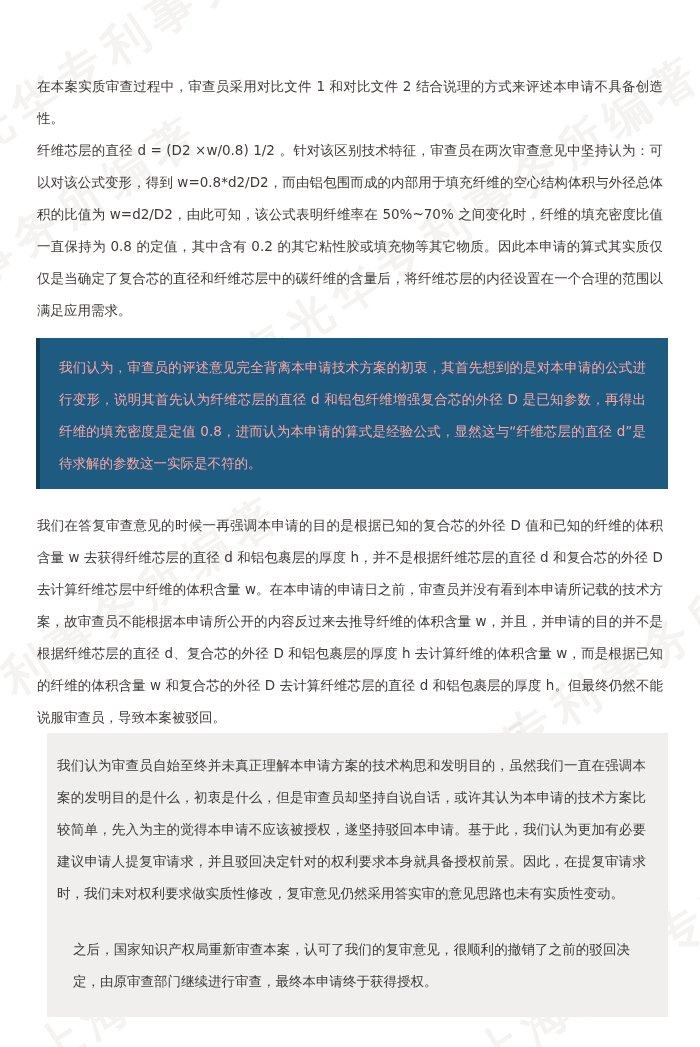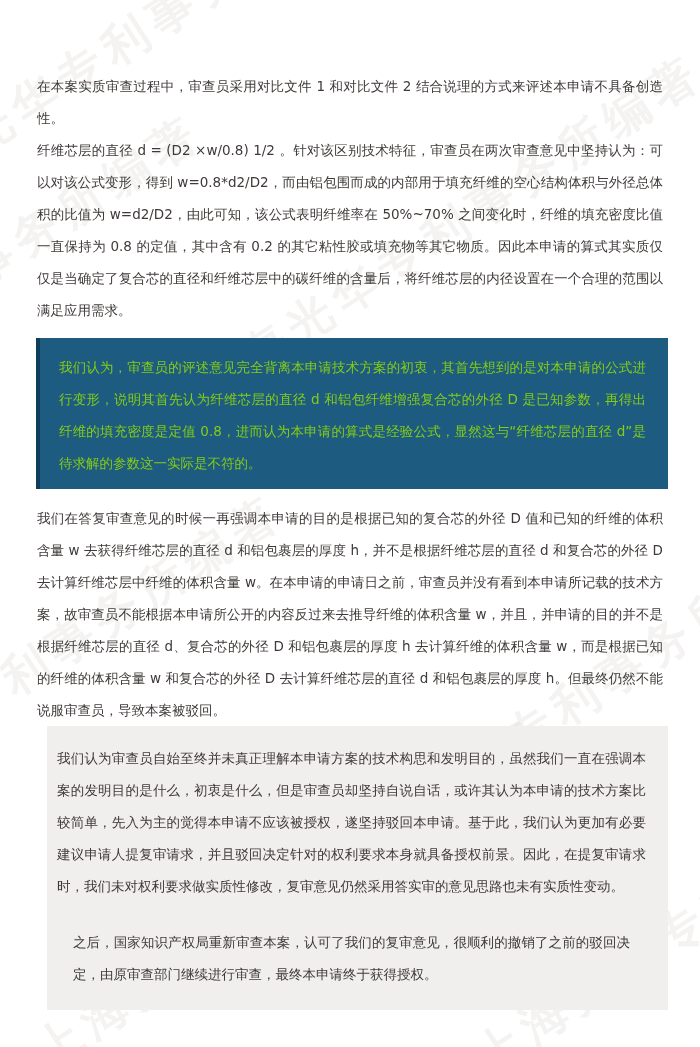--- a/index.html
+++ b/index.html
@@ -40,23 +40,23 @@
     line-height:32px;
     text-align:justify;
   }
   .content p { margin:0; }
   .para { margin:0 0 24px 0; }
   .para-tight { margin:0 0 12px 0; }
 
   .callout-blue {
     background:#1d5c80;
     border-left:4px solid #0f3d5a;
-    color:#84cc16;
+    color:#fca5a5;
     padding:13px 22px 10px 19px;
-    margin:0 -5px 13px -1px;
+    margin:0 -5px 20px -1px;
   }
 
   .para-response { margin:0 0 18px 0; }
 
   .callout-gray {
     background:#f0efed;
     color:#3f3a38;
     padding:16px 22px 4px 10px;
     margin:0 -5px 24px 10px;
   }

